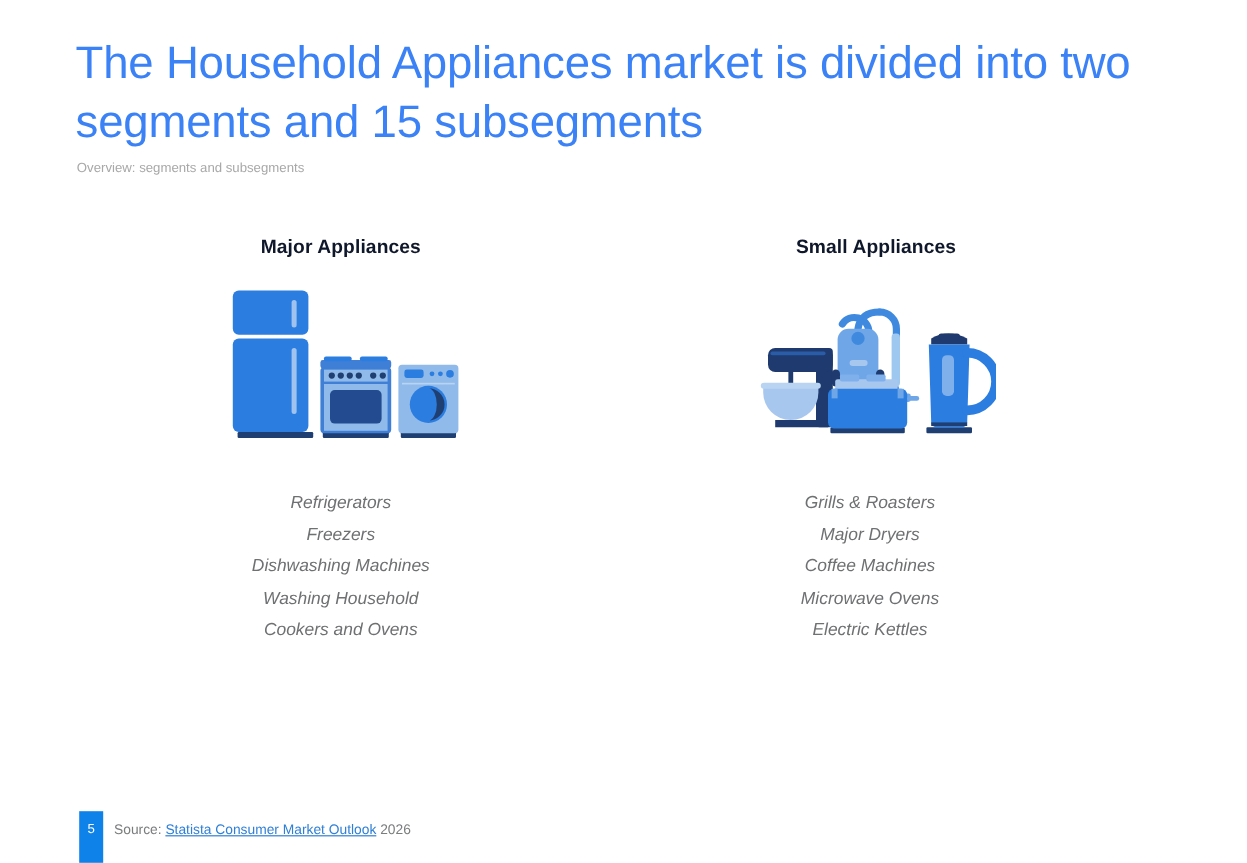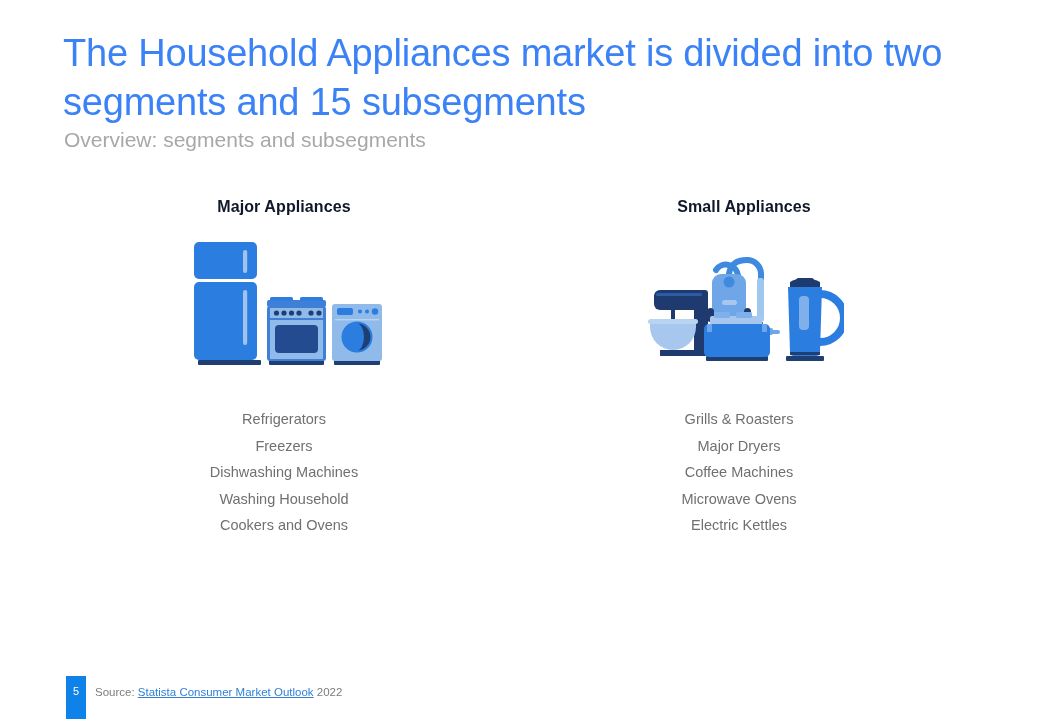--- a/index.html
+++ b/index.html
@@ -32,33 +32,33 @@
     line-height: 49px;
     font-weight: 400;
     color: #3b82f6;
     letter-spacing: -0.2px;
     white-space: pre-line;
   }
   .subtitle {
     position: absolute;
     left: 64px;
     top: 129px;
-    font-size: 21px;
+    font-size: 11px;
     line-height: 22px;
     font-weight: 400;
     color: #a8a8a8;
   }
 
   
   .segment {
     position: absolute;
     top: 198px;
   }
   .segment.major { left: 128px; width: 312px; }
-  .segment.small { left: 588px; width: 312px; }
+  .segment.small { left: 574px; width: 312px; }
 
   .segment-title {
     text-align: center;
     font-size: 16px;
     font-weight: 700;
     color: #0f172a;
     letter-spacing: 0.1px;
   }
 
   .icon-stage {
@@ -73,20 +73,21 @@
     top: 0;
     display: block;
   }
 
   
   .sub-cols {
     display: flex;
     justify-content: center;
     gap: 0px;
     margin-top: 8px;
+    font-style: italic;
   }
   .sub-list {
     list-style: none;
     margin: 0;
     padding: 0;
     text-align: center;
   }
   .sub-list li {
     font-size: 14.5px;
     line-height: 26.6px;
@@ -272,15 +273,15 @@
         <li>Grills &amp; Roasters</li>
         <li>Major Dryers</li>
         <li>Coffee Machines</li>
         <li>Microwave Ovens</li>
         <li>Electric Kettles</li>
       </ul>
     </div>
   </div>
 
   <div class="page-badge">5</div>
-  <div class="source"><span>Source: </span><a class="link" href="#">Statista Consumer Market Outlook</a><span> 2022</span></div>
+  <div class="source"><span>Source: </span><a class="link" href="#">Statista Consumer Market Outlook</a><span> 2026</span></div>
 
 </div>
 
 </body></html>

